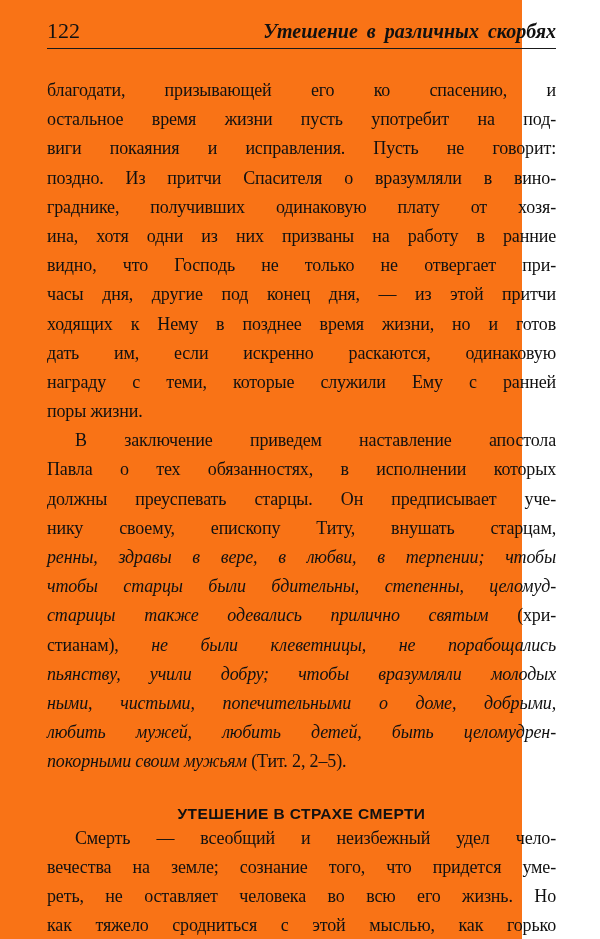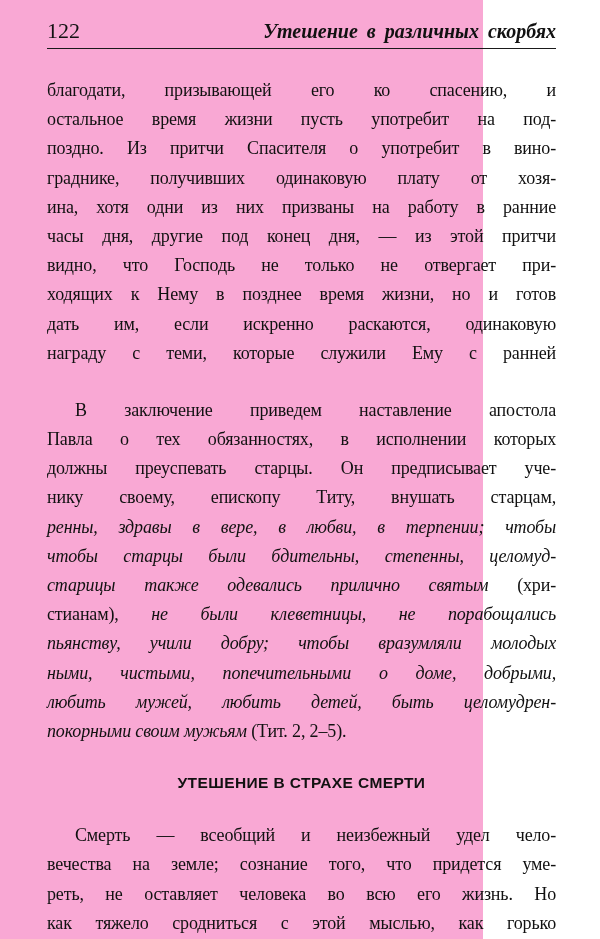--- a/index.html
+++ b/index.html
@@ -1,19 +1,19 @@
 <!DOCTYPE html>
 <html><head>
 <meta charset="utf-8">
 <style>
   html, body { margin: 0; padding: 0; background: #ffffff; }
   body { width: 600px; height: 939px; overflow: hidden; position: relative; }
   .page {
-    position: absolute; left: 0; top: 0; width: 483px; height: 939px;
-    background: #f9a8d4; color: #111111;
+    position: absolute; left: 0; top: 0; width: 522px; height: 939px;
+    background: #f97316; color: #111111;
     font-family: "Liberation Serif", "DejaVu Serif", serif;
   }
   .running-head {
     position: absolute; left: 47px; top: 14px; width: 509px; height: 34px;
     border-bottom: 1.5px solid #1a1a1a;
     display: flex; justify-content: space-between; align-items: flex-end;
   }
   .folio {
     font-size: 22px; line-height: 30px; padding-bottom: 2px;
     letter-spacing: 0px;
@@ -26,53 +26,55 @@
     position: absolute; left: 47px; top: 76px; width: 509px;
   }
   .line {
     display: block; height: 29.2px; line-height: 29.2px;
     font-size: 18px; white-space: nowrap;
     text-align: justify; text-align-last: justify;
     letter-spacing: -0.15px;
     font-family: Liberation Serif, serif;
   }
   .line.last { text-align-last: left; }
-  .line.indent { padding-left: 28px; margin-top: 28px; }
+  .line.indent { padding-left: 28px; }
   .it { font-style: italic; }
   .section-heading {
     display: block; text-align: center;
     font-family: "Liberation Sans", "DejaVu Sans", sans-serif;
     font-weight: bold; font-size: 15.5px; letter-spacing: 0.4px;
     height: 20px; line-height: 20px;
-    margin-top: 27px; margin-bottom: 27px;
+    margin-top: 27px; 
   }
 </style>
 </head>
 <body>
 
 <div class="page">
 
   <div class="running-head">
     <span class="folio">122</span>
     <span class="running-title">Утешение в различных скорбях</span>
   </div>
 
   <div class="text-block">
 
     <div>
       <span class="line">благодати, призывающей его ко спасению, и</span>
       <span class="line">остальное время жизни пусть употребит на под-</span>
-      <span class="line">поздно. Из притчи Спасителя о употребит в вино-</span>
+      <span class="line">виги покаяния и исправления. Пусть не говорит:</span>
+      <span class="line">поздно. Из притчи Спасителя о вразумляли в вино-</span>
       <span class="line">граднике, получивших одинаковую плату от хозя-</span>
       <span class="line">ина, хотя одни из них призваны на работу в ранние</span>
+      <span class="line">видно, что Господь не только не отвергает при-</span>
       <span class="line">часы дня, другие под конец дня, — из этой притчи</span>
-      <span class="line">видно, что Господь не только не отвергает при-</span>
       <span class="line">ходящих к Нему в позднее время жизни, но и готов</span>
       <span class="line">дать им, если искренно раскаются, одинаковую</span>
       <span class="line">награду с теми, которые служили Ему с ранней</span>
+      <span class="line last">поры жизни.</span>
     </div>
 
     <div>
       <span class="line indent"><span>В заключение приведем наставление апостола</span></span>
       <span class="line"><span>Павла о тех обязанностях, в исполнении которых</span></span>
       <span class="line"><span>должны преуспевать старцы. Он предписывает уче-</span></span>
       <span class="line"><span>нику своему, епископу Титу, внушать старцам,</span></span>
       <span class="line it"><span>ренны, здравы в вере, в любви, в терпении; чтобы</span></span>
       <span class="line it"><span>чтобы старцы были бдительны, степенны, целомуд-</span></span>
       <span class="line"><span class="it">старицы также одевались прилично святым </span><span>(хри-</span></span>

